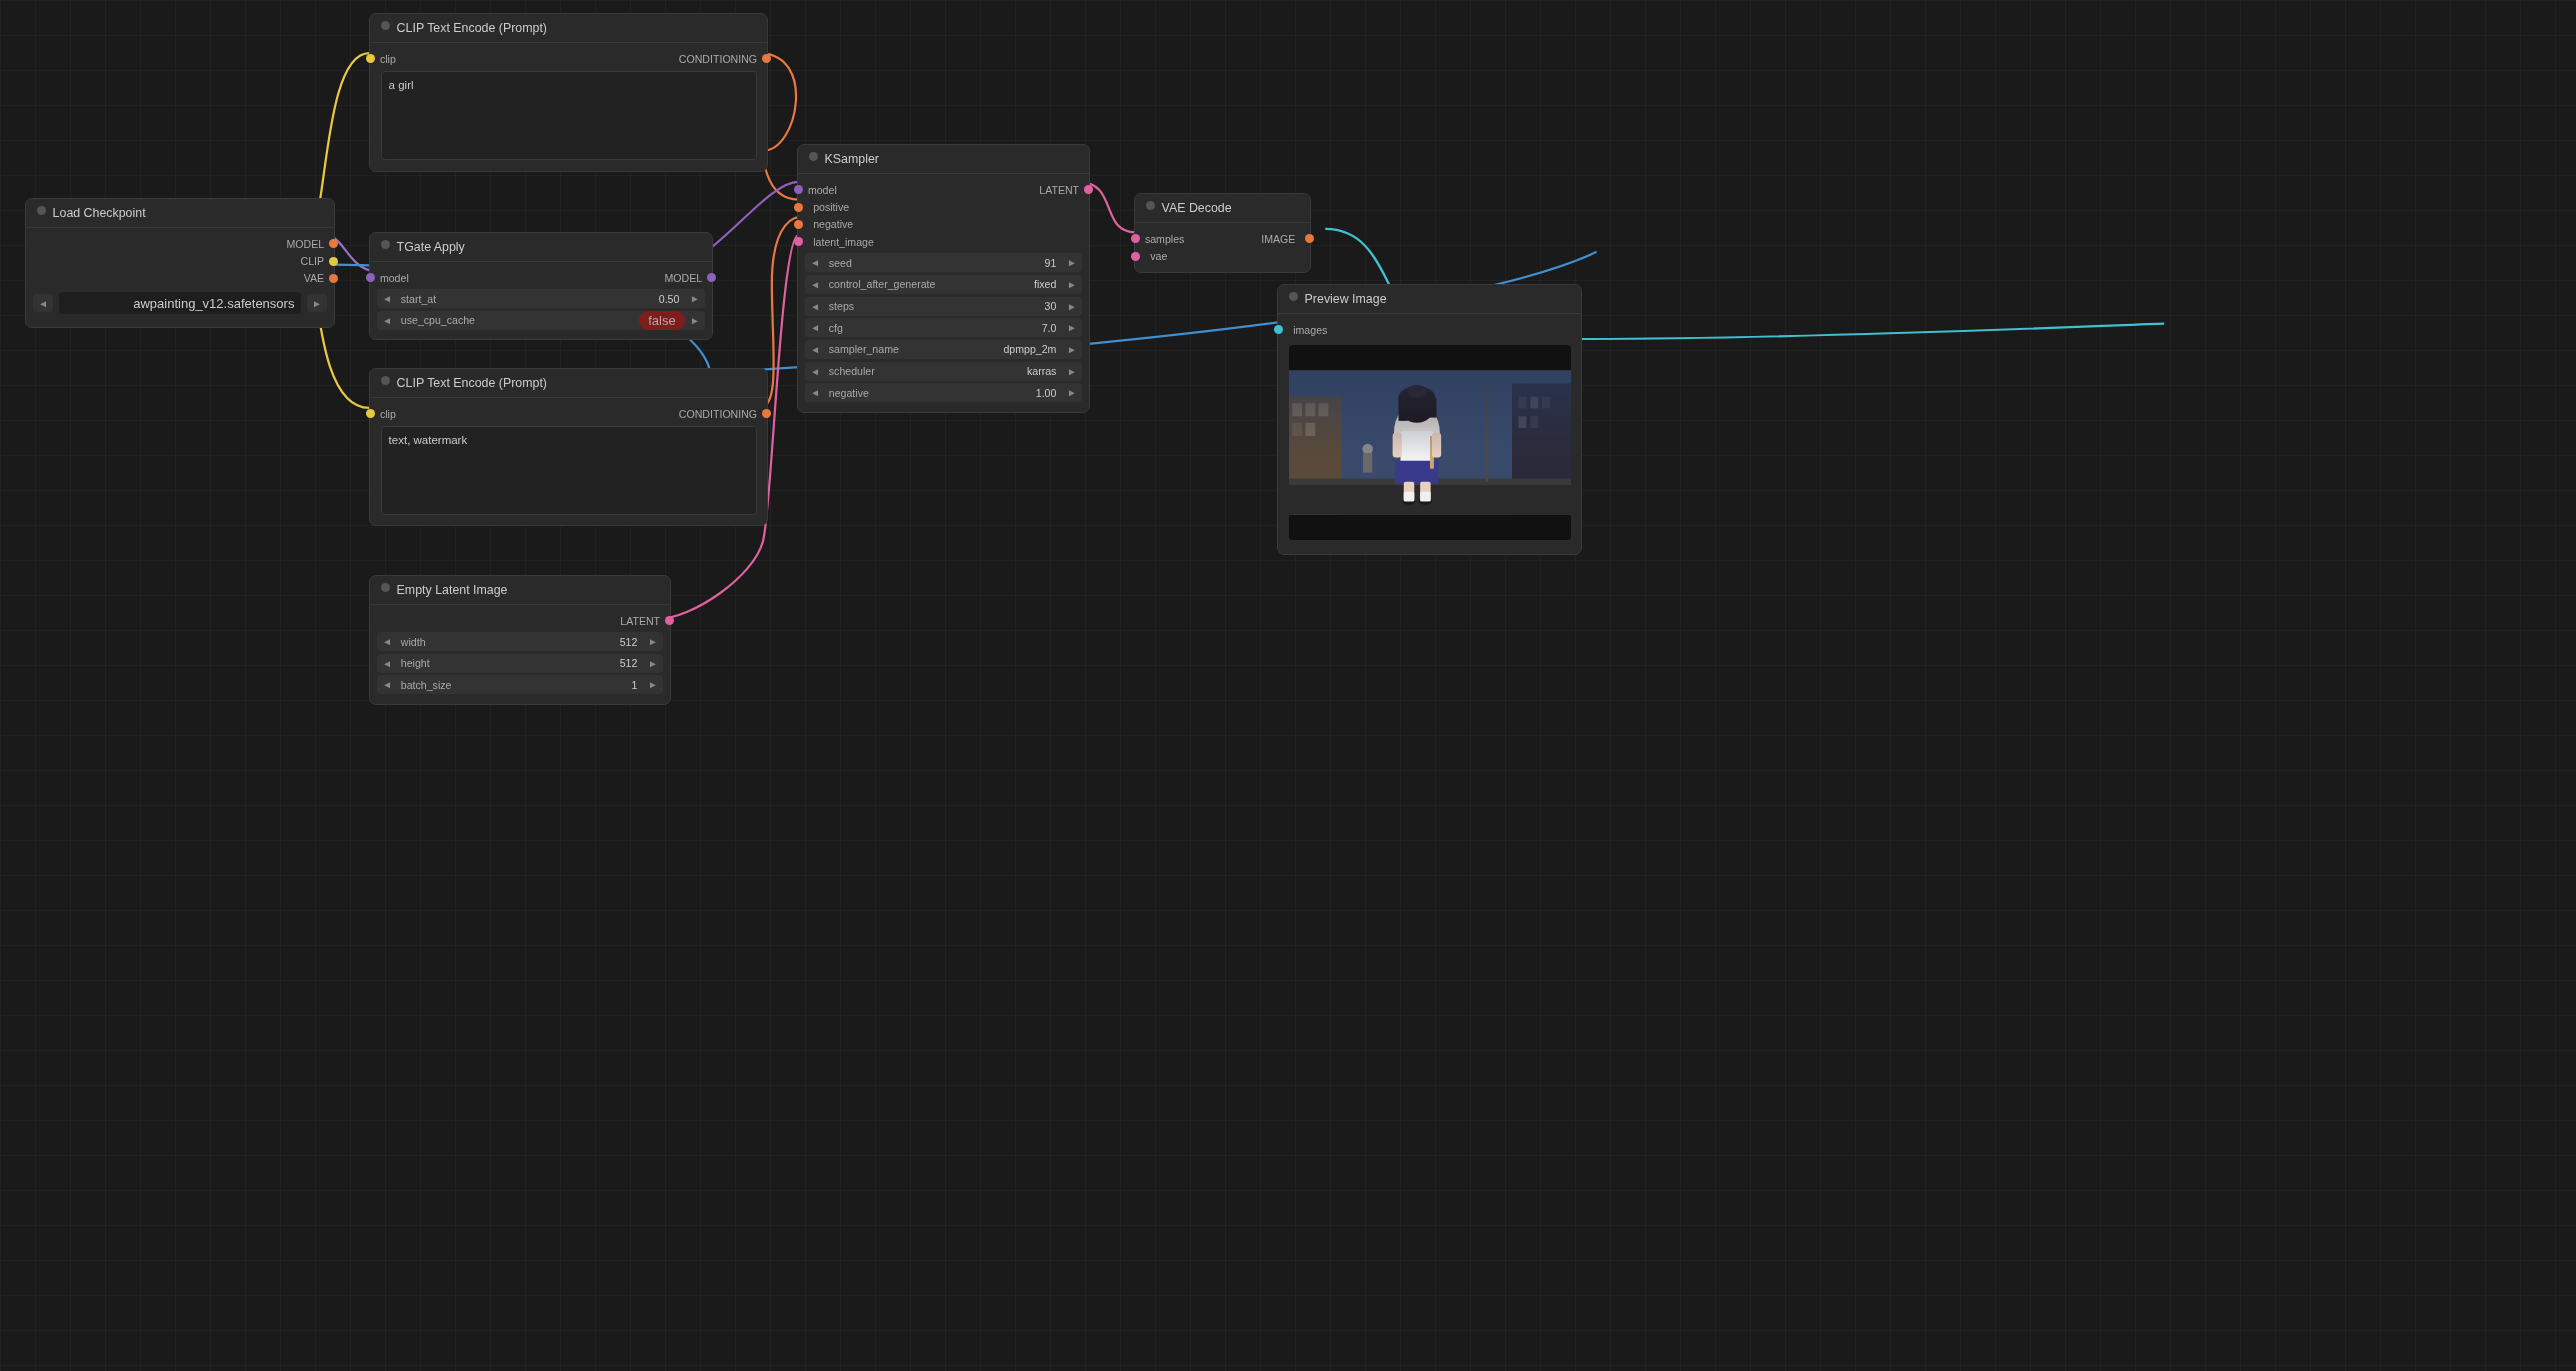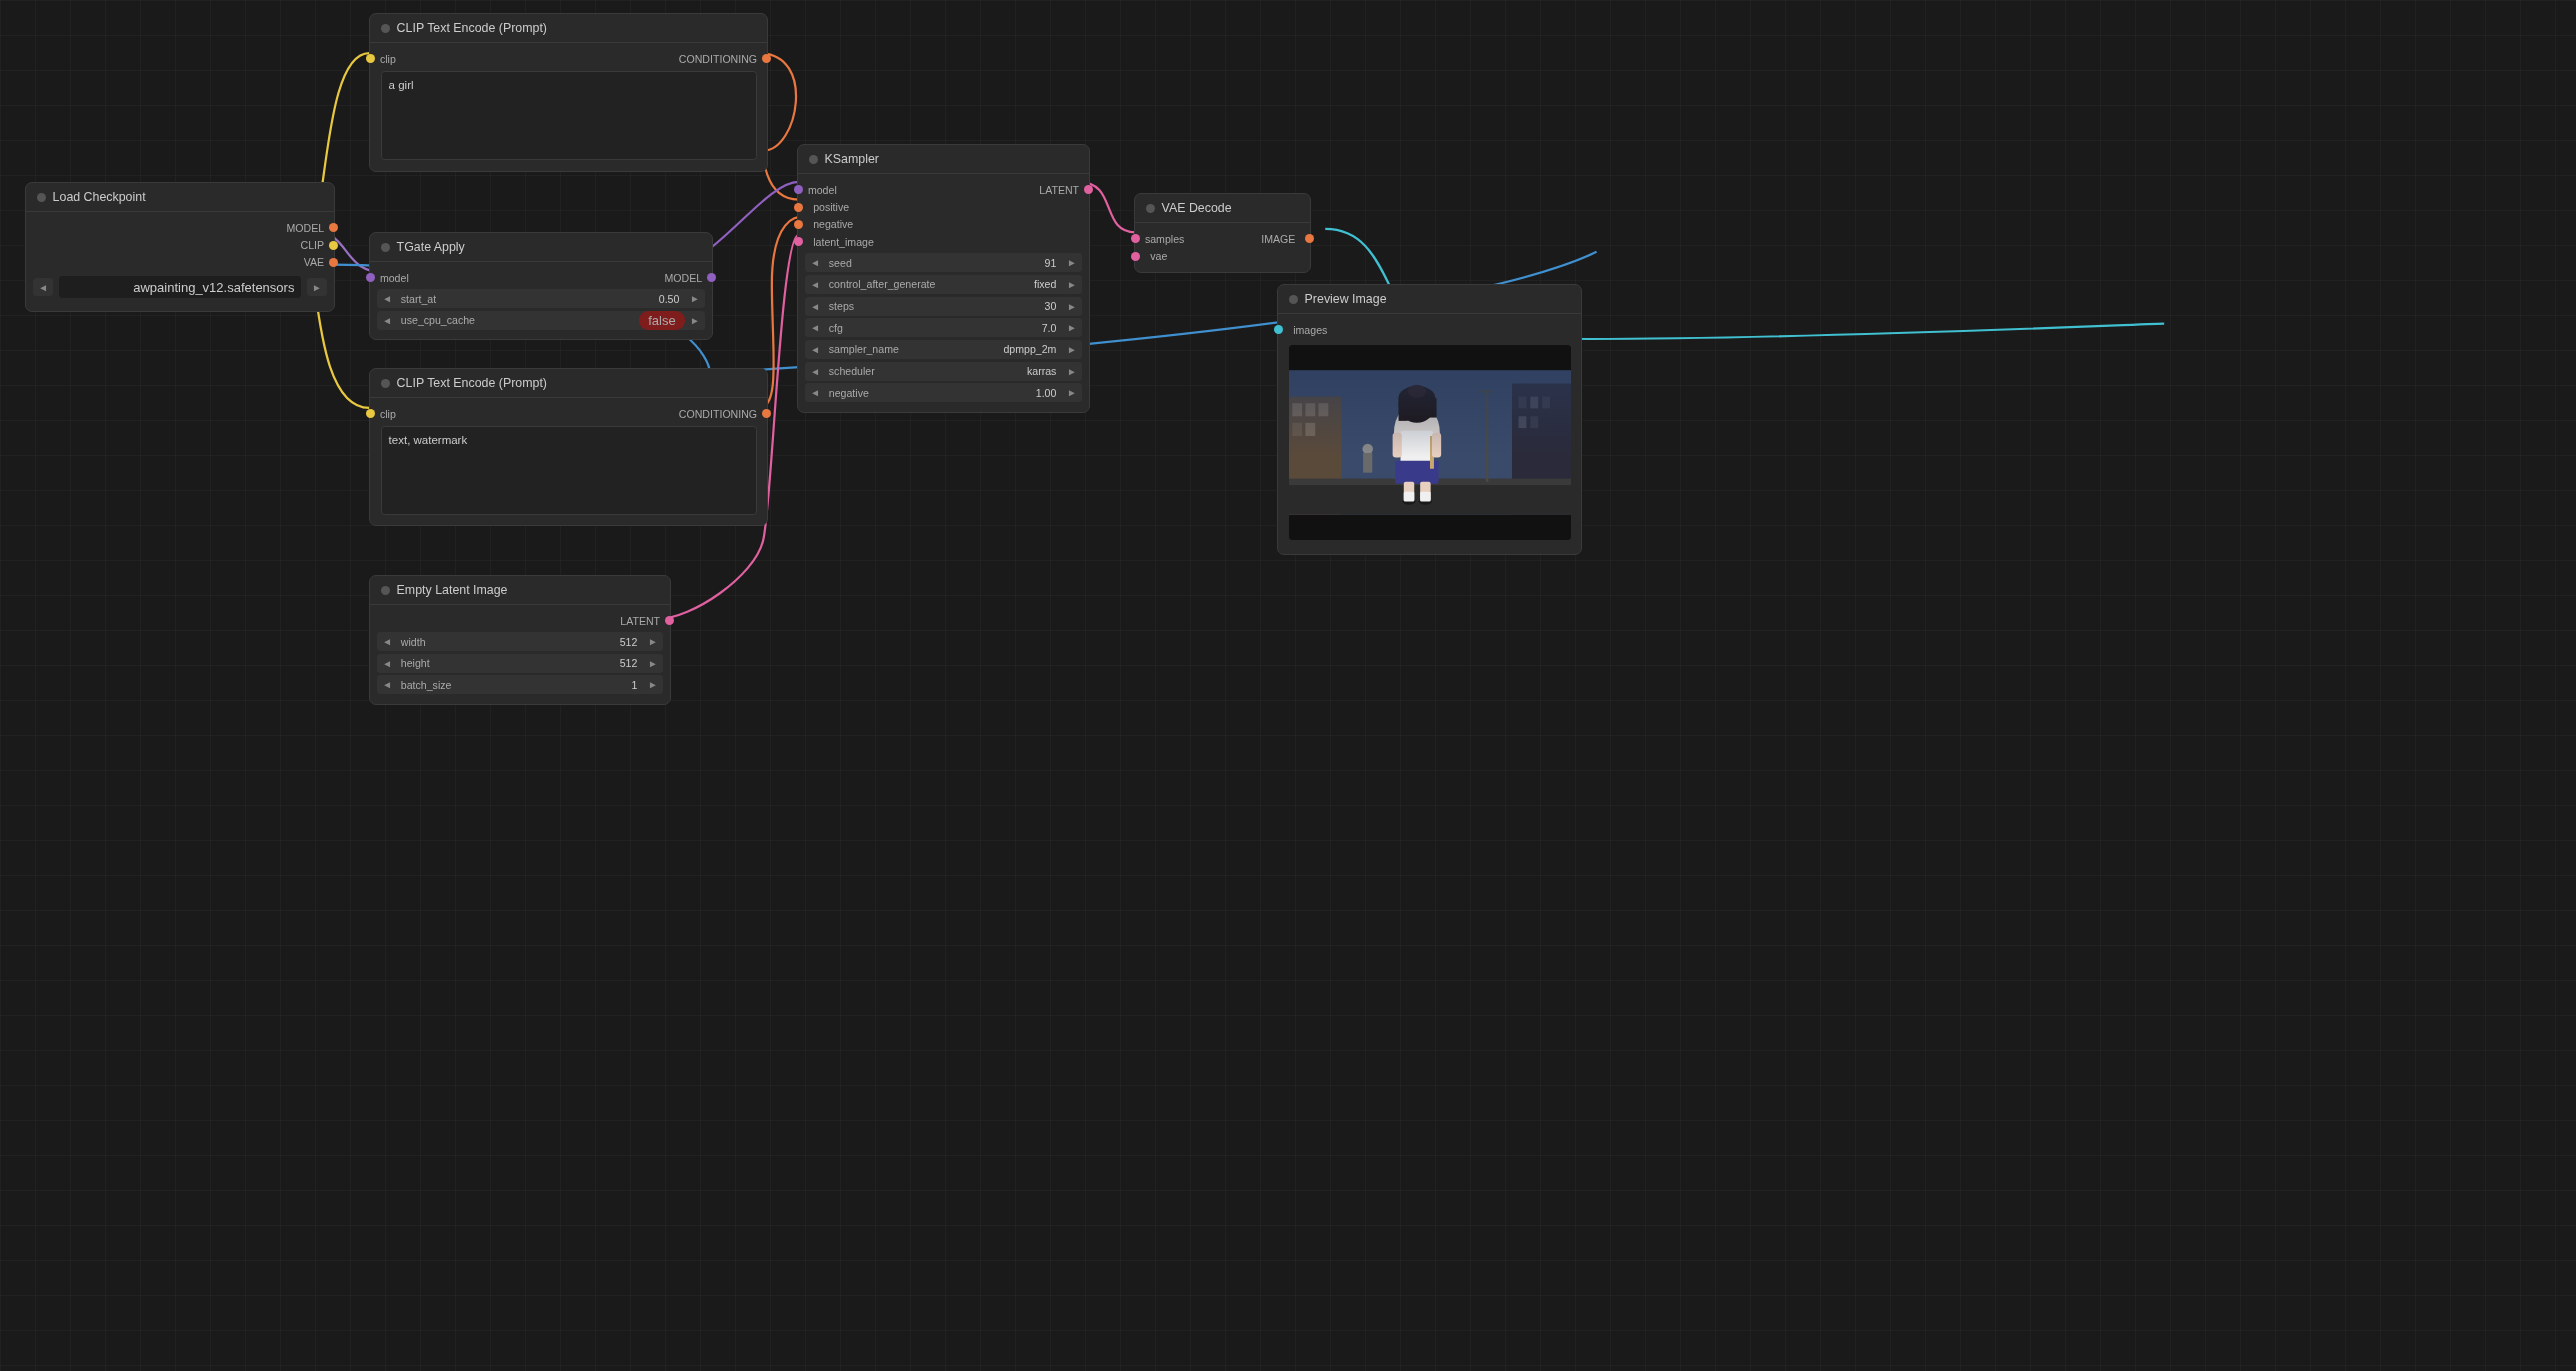--- a/index.html
+++ b/index.html
@@ -19,21 +19,21 @@
     .node {
       position: absolute;
       background: #2a2a2a;
       border-radius: 7px;
       border: 0.9px solid #3a3a3a;
       min-width: 177px;
     }
 
     .node-header {
       display: flex;
-      align-items: center;
+      align-items: flex-start;
       padding: 7px 10.6px;
       border-bottom: 0.9px solid #3a3a3a;
       gap: 7px;
     }
 
     .node-indicator {
       width: 9px;
       height: 9px;
       border-radius: 50%;
       background: #555;
@@ -203,21 +203,21 @@
 
   <path d="M 740 308 C 800 308, 860 205, 900 205" stroke="#9060c0" stroke-width="2.5" fill="none"></path>
 
   <path d="M 741 698 C 780 698, 850 650, 860 610 C 870 575, 880 265, 900 265" stroke="#e060a0" stroke-width="2.5" fill="none"></path>
 
   <path d="M 1216 205 C 1260 205, 1240 262, 1280 262" stroke="#e060a0" stroke-width="2.5" fill="none"></path>
 
   <path d="M 1494 258 C 1560 258, 1560 340, 1600 370 C 1640 400, 2420 365, 2440 365" stroke="#40c0d0" stroke-width="2.5" fill="none"></path>
 </svg>
 
-<div class="node" style="left: 25px; top: 182px; width: 310px;">
+<div class="node" style="left: 25px; top: 198px; width: 310px;">
   <div class="node-header">
     <div class="node-indicator"></div>
     <span class="node-title">Load Checkpoint</span>
   </div>
   <div class="node-body">
     <div class="port-row right">
       <span class="port-label">MODEL</span>
       <div class="port-dot orange"></div>
     </div>
     <div class="port-row right">

